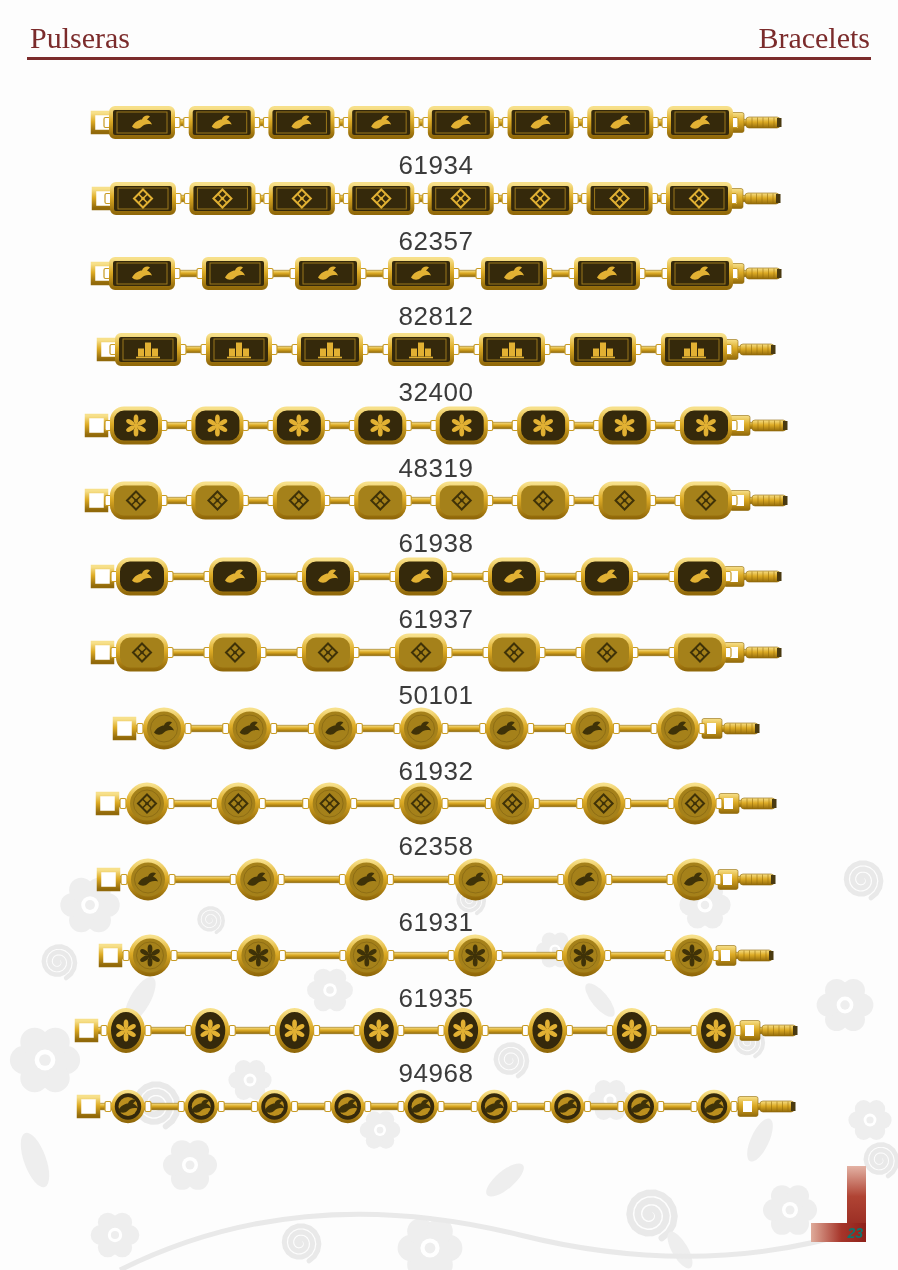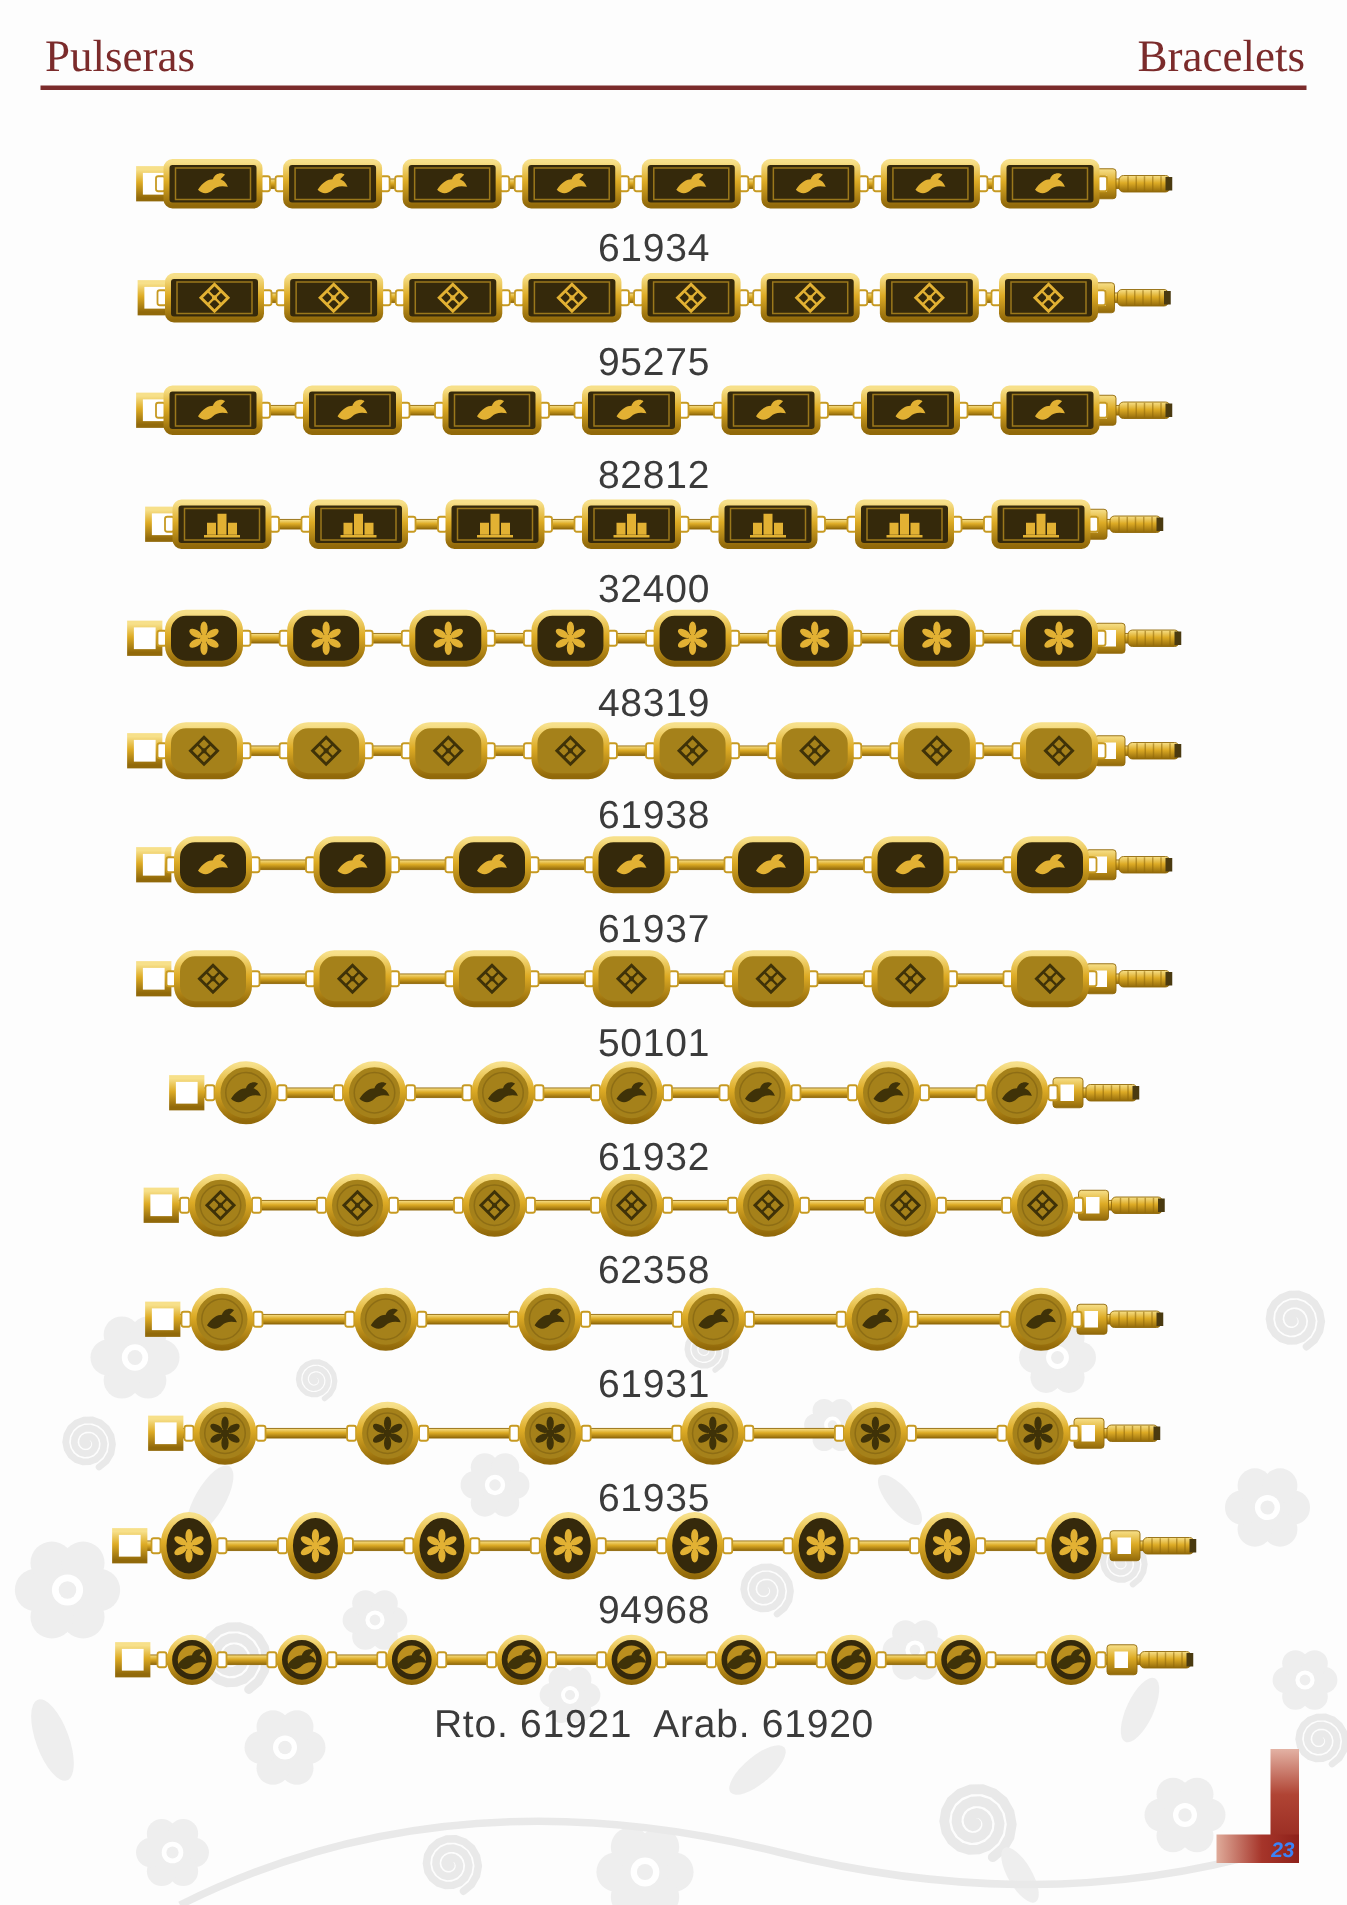--- a/index.html
+++ b/index.html
@@ -23,21 +23,21 @@
   figure.rowf { display:flex; flex-direction:column; align-items:center; height:75.7px; }
   .art { height:47px; display:flex; align-items:center; justify-content:center; }
   figcaption.code { font-size:26px; color:#3b3b3b; margin-top:4px;
                     white-space:pre; letter-spacing:0.5px; }
 
   
   .corner-v { position:absolute; right:32px; bottom:28px; width:19px; height:76px;
               background:linear-gradient(180deg,#e3b2a4 0%,#b04434 40%,#8e211a 100%); z-index:2; }
   .corner-h { position:absolute; right:32px; bottom:28px; width:55px; height:19px;
               background:linear-gradient(90deg,#dfab9a 0%,#a6352a 55%,#8e211a 100%); z-index:2; }
-  .corner-num { position:absolute; right:35px; bottom:29px; color:#3b82f6;
+  .corner-num { position:absolute; right:35px; bottom:29px; color:#0f766e;
                 font-size:14px; font-weight:bold; font-style:italic; z-index:3; }
 
   .defs-svg { position:absolute; width:0; height:0; }
 </style>
 </head>
 <body>
 
 <div class="page">
 
   <svg class="defs-svg" aria-hidden="true">
@@ -380,21 +380,21 @@
             <rect x="574" y="18.5" width="6" height="10" rx="1.5" fill="#ffffff" stroke="#c79a22" stroke-width="1.2"></rect>
     <rect x="644" y="18.5" width="6" height="10" rx="1.5" fill="#ffffff" stroke="#c79a22" stroke-width="1.2"></rect>
             <rect x="581" y="9" width="62" height="29" rx="4" fill="#35290b" stroke="url(#goldV)" stroke-width="4"></rect>
       <rect x="587" y="13" width="50" height="21" fill="none" stroke="#c79a22" stroke-width="1" opacity="0.7"></rect>
             <polygon points="612,14.5 621,23.5 612,32.5 603,23.5" fill="none" stroke="#e2b133" stroke-width="2"></polygon>
     <line x1="607.5" y1="19" x2="616.5" y2="28" stroke="#e2b133" stroke-width="1.6"></line>
     <line x1="616.5" y1="19" x2="607.5" y2="28" stroke="#e2b133" stroke-width="1.6"></line>
     <circle cx="612" cy="23.5" r="1.7" fill="#e2b133"></circle>
           </svg>
         </div>
-        <figcaption class="code">95275</figcaption>
+        <figcaption class="code">62357</figcaption>
       </figure>
       <figure class="rowf">
         <div class="art">
           <svg width="700" height="47" viewBox="0 0 700 47">
             <rect x="12" y="20.3" width="656" height="6.4" rx="2" fill="url(#goldV)" stroke="#91690a" stroke-width="0.6"></rect>
             <rect x="7" y="14" width="19" height="19" fill="#ffffff" stroke="url(#goldV)" stroke-width="4.5"></rect>
             <rect x="638" y="13.5" width="20" height="20" rx="2" fill="url(#goldV)" stroke="#91690a" stroke-width="0.6"></rect>
         <rect x="643" y="18" width="9" height="11" fill="#ffffff"></rect>
             <rect x="660" y="18" width="34" height="11" rx="3" fill="url(#goldV)" stroke="#91690a" stroke-width="0.6"></rect>
             <line x1="666" y1="18.5" x2="666" y2="28.5" stroke="#91690a" stroke-width="1" opacity="0.55"></line>
@@ -1356,21 +1356,20 @@
     <rect x="659" y="18.5" width="6" height="10" rx="1.5" fill="#ffffff" stroke="#c79a22" stroke-width="1.2"></rect>
             <circle cx="642" cy="23.5" r="15" fill="#35290b" stroke="url(#goldV)" stroke-width="3.5"></circle>
       <circle cx="642" cy="23.5" r="9.5" fill="#bb8f1e"></circle>
             <path d="M 632 27.5 C 635 22.5 639 20.5 642 20.5
       C 643 16.5 648 15.5 650 17.5 L 647 20.5
       C 650 21.5 651 23.5 652 25.5
       C 647 24.5 644 25.5 642 27.5
       C 639 30.5 635 30.5 632 27.5 Z" fill="#3f3208"></path>
           </svg>
         </div>
-        <figcaption class="code">Rto. 61921  Arab. 61920</figcaption>
       </figure>
     </main>
 
   <div class="corner-v"></div>
   <div class="corner-h"></div>
   <div class="corner-num">23</div>
 
 </div>
 
 </body></html>

